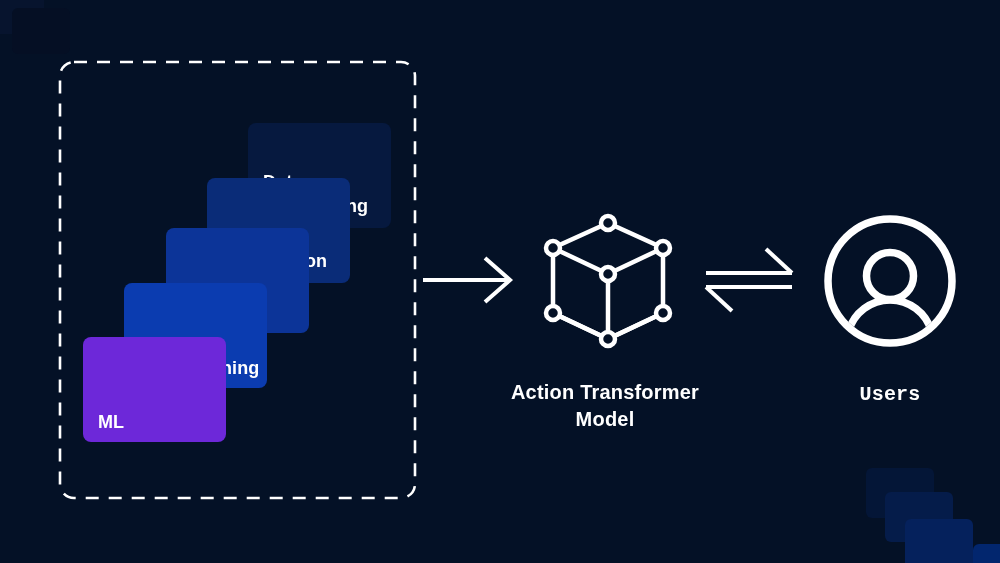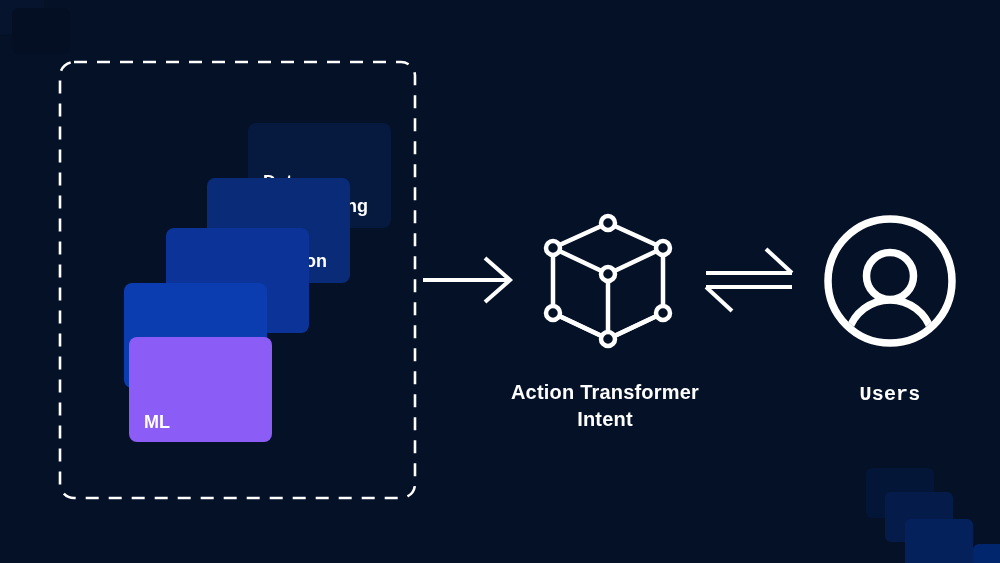--- a/index.html
+++ b/index.html
@@ -65,21 +65,21 @@
   </div>
   <div class="stack-card card-ir" style="background: rgb(10, 44, 120);">
     <div class="card-label wrap">Intent Recognition</div>
   </div>
   <div class="stack-card card-nlp" style="background: rgb(12, 52, 152);">
     <div class="card-label">NLP</div>
   </div>
   <div class="stack-card card-dl" style="background: rgb(11, 60, 176);">
     <div class="card-label">Deep learning</div>
   </div>
-  <div class="stack-card card-ml" style="background: #8b5cf6; margin-left: 46px;">
+  <div class="stack-card card-ml" style="background: #6d28d9;">
     <div class="card-label">ML</div>
   </div>
 
   <svg class="abs" style="left:420px;top:254px;" width="94" height="52">
     <g fill="none" stroke="#ffffff" stroke-width="4">
       <path d="M3,26 H88"></path>
       <path d="M65,4 L90,26 L65,48"></path>
     </g>
   </svg>
 
@@ -94,21 +94,21 @@
       <circle cx="70" cy="17" r="7"></circle>
       <circle cx="15" cy="42" r="7"></circle>
       <circle cx="125" cy="42" r="7"></circle>
       <circle cx="70" cy="68" r="7"></circle>
       <circle cx="15" cy="107" r="7"></circle>
       <circle cx="125" cy="107" r="7"></circle>
       <circle cx="70" cy="133" r="7"></circle>
     </g>
   </svg>
 
-  <div class="caption model-caption">Action Transformer Intent</div>
+  <div class="caption model-caption">Action Transformer Model</div>
 
   <svg class="abs" style="left:702px;top:246px;" width="94" height="66">
     <g fill="none" stroke="#ffffff" stroke-width="4">
       <path d="M4,27 H90"></path>
       <path d="M64,3 L90,27"></path>
       <path d="M4,41 H90"></path>
       <path d="M4,41 L30,65"></path>
     </g>
   </svg>
 

